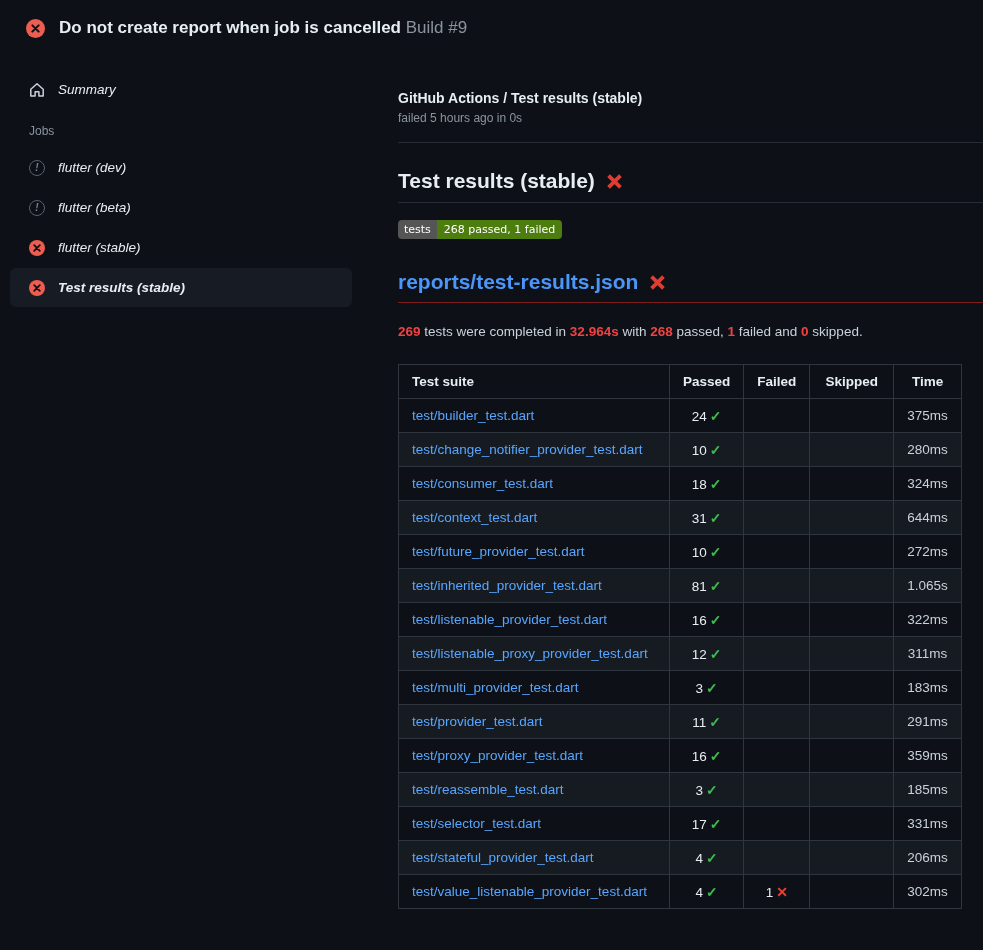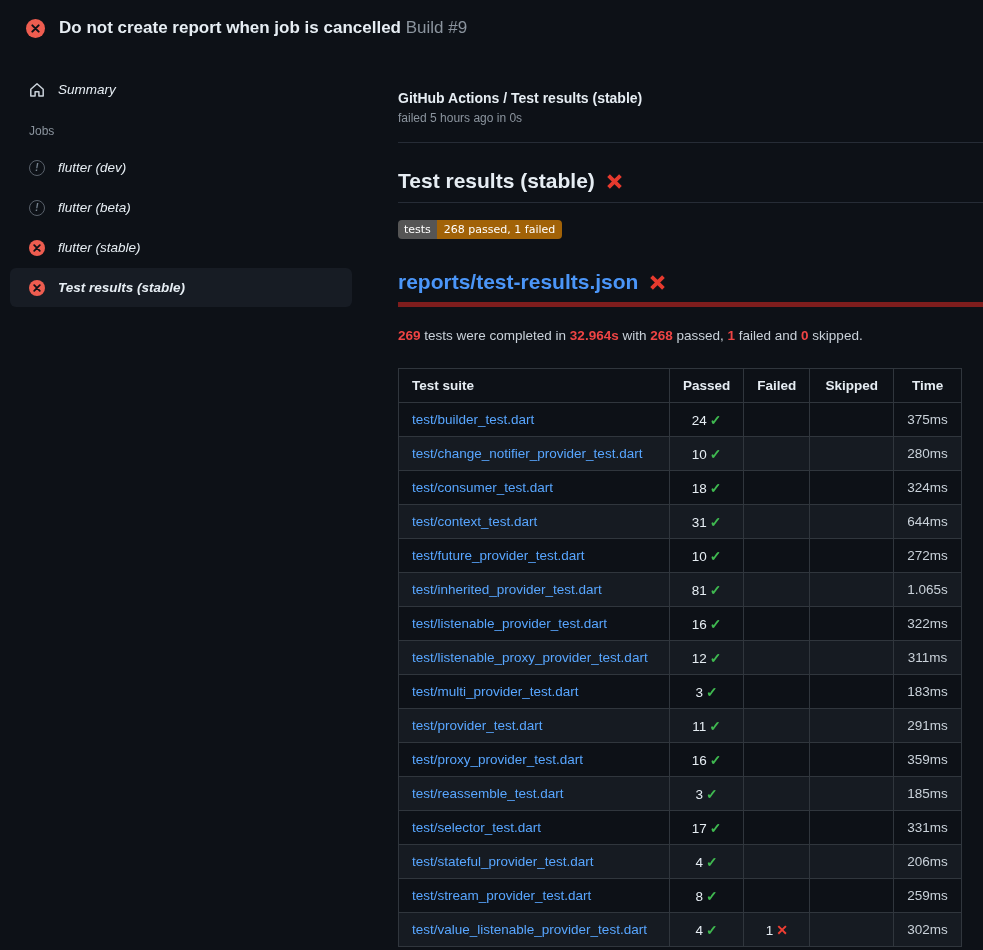--- a/index.html
+++ b/index.html
@@ -33,27 +33,27 @@
 
   
   .main { flex:1; min-width:0; margin-left:24px; padding-top:38px; }
   .breadcrumb { font-size:14px; font-weight:700; color:#e6edf3; }
   .status-line { margin-top:5px; font-size:12px; color:#8b949e; }
   .hr { border:none; border-top:1px solid #262c36; margin-top:17px; }
 
   .h-row { display:flex; align-items:center; gap:10px; }
   .section-heading { margin-top:26px; padding-bottom:9px; border-bottom:1px solid #262c36; }
   .section-heading .h-text { font-size:21px; font-weight:600; color:#e6edf3; }
-  .report-heading { margin-top:31px; padding-bottom:8px; border-bottom:5px solid #7f1d1d; }
+  .report-heading { margin-top:31px; padding-bottom:8px; border-bottom:1px solid #7f1d1d; }
   .report-heading a { font-size:21px; font-weight:600; color:#4b96f8; text-decoration:none; }
   .xmark { width:19px; height:19px; flex:none; }
 
   .badge { display:inline-flex; margin-top:17px; border-radius:4px; overflow:hidden; font-family:"DejaVu Sans", sans-serif; font-size:11px; line-height:19px; color:#ffffff; }
   .badge .key { background:#555555; padding:0 6px; }
-  .badge .val { background:#a16207; padding:0 7px; }
+  .badge .val { background:#4d7c0f; padding:0 7px; }
 
   .summary-line { margin-top:21px; font-size:13.5px; color:#c9d1d9; }
   .summary-line strong { color:#ef4444; }
 
   
   table.results { border-collapse:collapse; margin-top:25px; font-size:13.5px; }
   .results th, .results td { border:1px solid #30363d; padding:7px 13px; height:34px; }
   .results th { font-weight:700; color:#e6edf3; text-align:center; }
   .results th.c-suite { text-align:left; }
   .results col.w-suite { width:271px; }
@@ -266,27 +266,20 @@
               <td class="c-time">331ms</td>
             </tr>
             <tr>
               <td class="c-suite"><a href="#">test/stateful_provider_test.dart</a></td>
               <td class="c-num"><span class="num">4</span><span class="mark pass">✓</span></td>
               <td class="c-num"></td>
               <td class="c-num"></td>
               <td class="c-time">206ms</td>
             </tr>
             <tr>
-              <td class="c-suite"><a href="#">test/stream_provider_test.dart</a></td>
-              <td class="c-num"><span class="num">8</span><span class="mark pass">✓</span></td>
-              <td class="c-num"></td>
-              <td class="c-num"></td>
-              <td class="c-time">259ms</td>
-            </tr>
-            <tr>
               <td class="c-suite"><a href="#">test/value_listenable_provider_test.dart</a></td>
               <td class="c-num"><span class="num">4</span><span class="mark pass">✓</span></td>
               <td class="c-num"><span class="num">1</span><span class="mark fail">✕</span></td>
               <td class="c-num"></td>
               <td class="c-time">302ms</td>
             </tr>
           </tbody>
       </table>
 
     </main>

